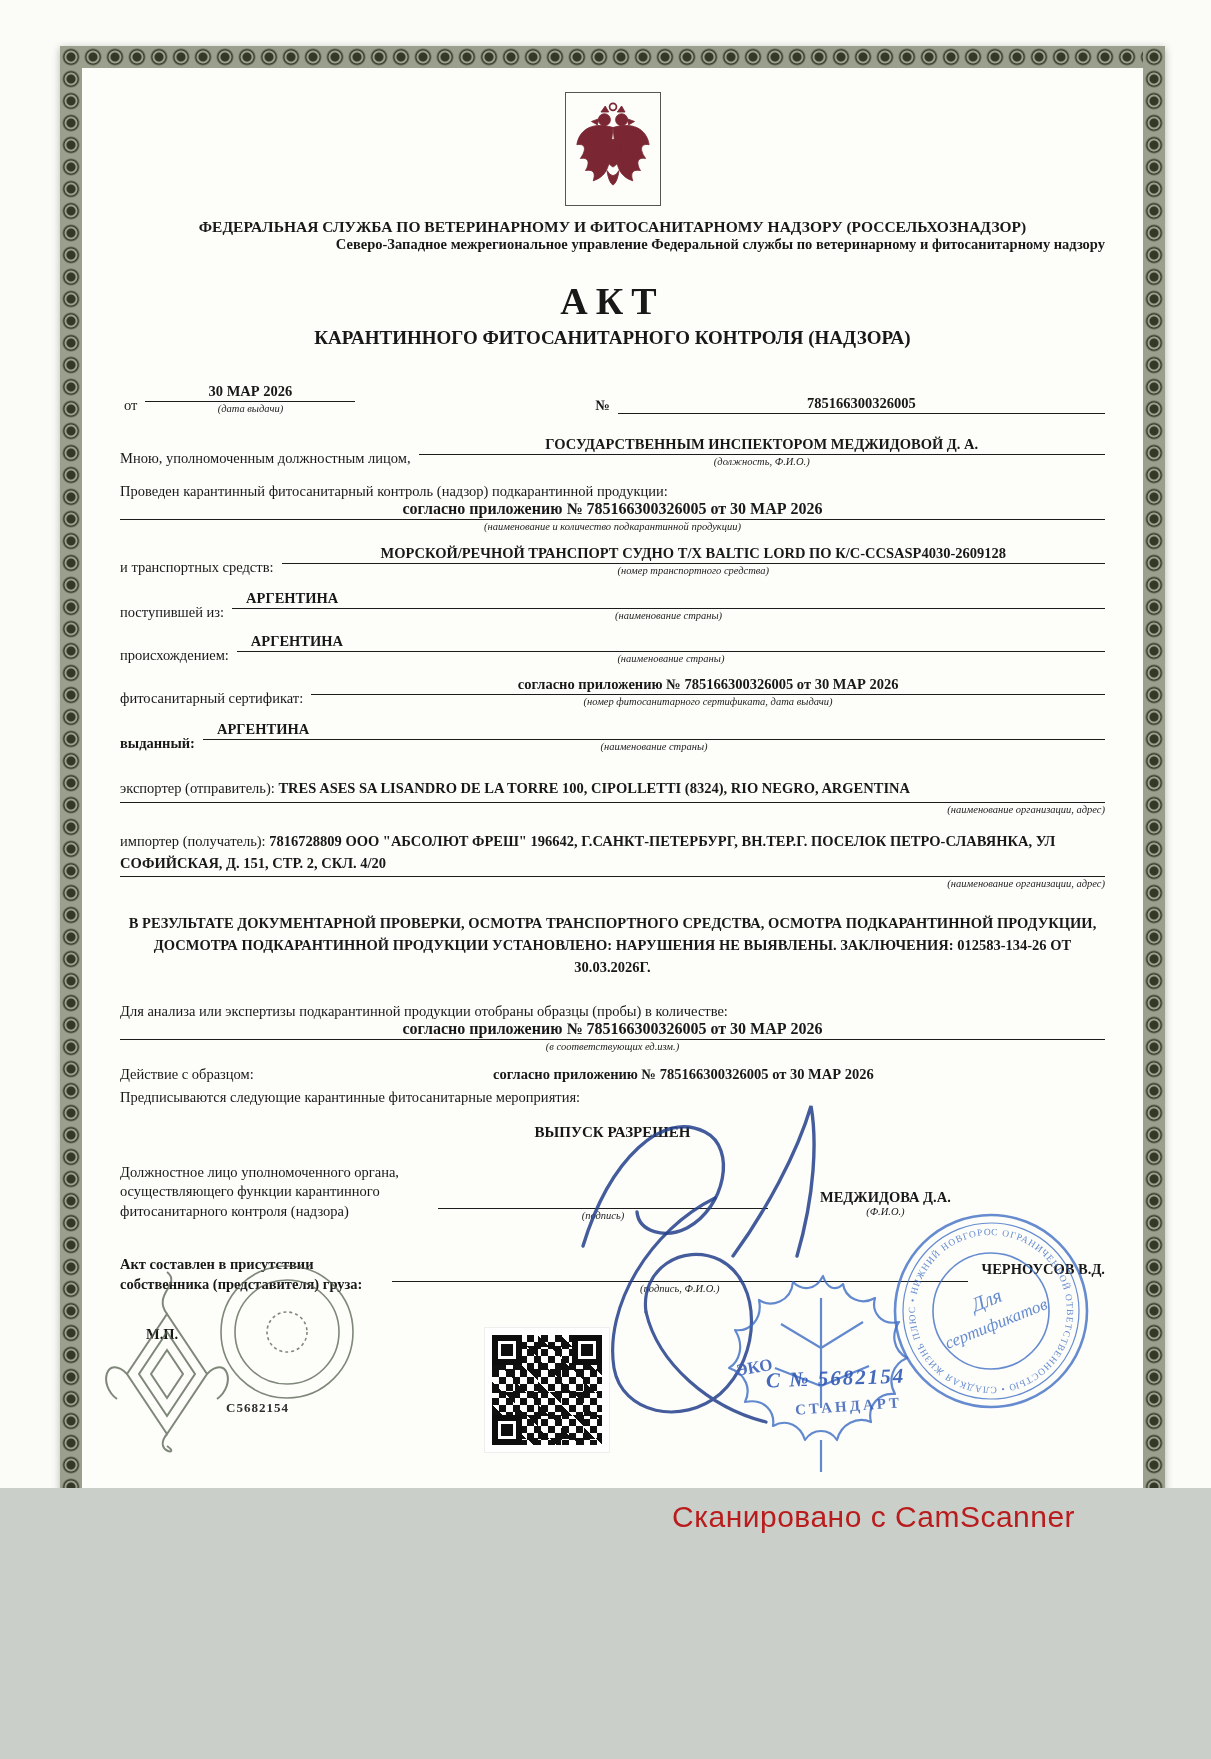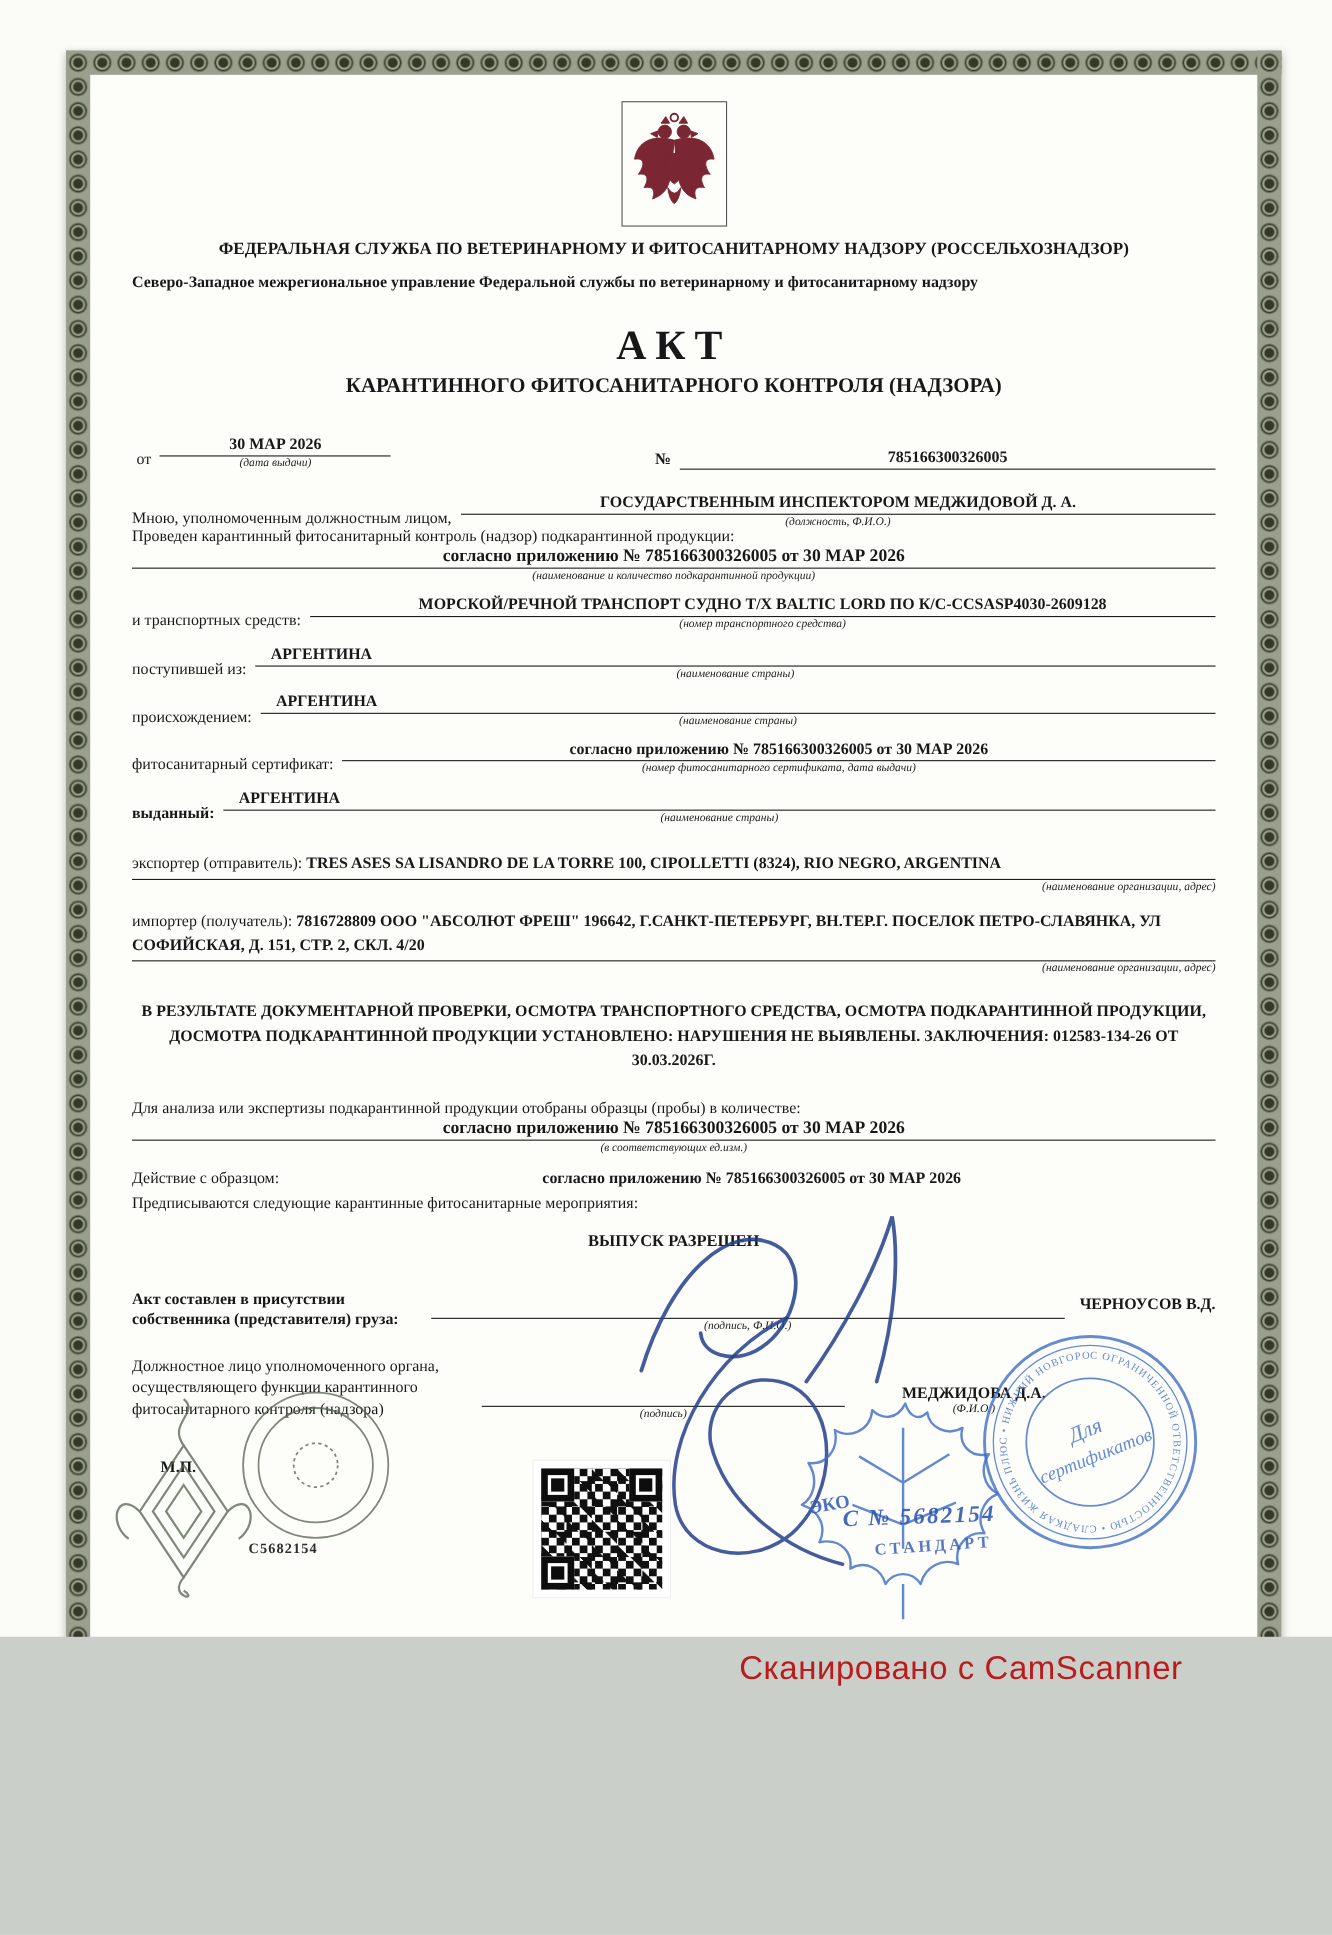--- a/index.html
+++ b/index.html
@@ -18,21 +18,21 @@
     background-size:22px 22px}
   .edge.t{left:0;top:0;right:0;height:22px}
   .edge.b{left:0;bottom:0;right:0;height:22px}
   .edge.l{left:0;top:0;bottom:0;width:22px}
   .edge.r{right:0;top:0;bottom:0;width:22px}
 
   .content{position:absolute;inset:22px;padding:24px 38px 0 38px;overflow:hidden}
 
   .emblem-box{width:96px;height:114px;margin:0 auto;border:1.5px solid #555;display:flex;align-items:center;justify-content:center}
   .agency{margin-top:12px;text-align:center;font-weight:bold;font-size:15.5px}
-  .department{margin-top:13px;text-align:left;font-weight:bold;font-size:14.5px}
+  .department{text-align:right;font-weight:bold;font-size:14.5px}
   .doc-title{margin-top:26px;text-align:center;font-weight:bold;font-size:38px;letter-spacing:8px}
   .doc-subtitle{margin-top:4px;text-align:center;font-weight:bold;font-size:19px}
 
   .row{display:flex;align-items:flex-end;font-size:14.5px}
   .lbl{white-space:nowrap;padding-right:8px}
   .lbl.b{font-weight:bold}
   .field{display:flex;flex-direction:column;min-width:0}
   .field .val{border-bottom:1.4px solid #1c1c1c;font-weight:bold;text-align:center;padding:0 8px 1px 8px;min-height:18px}
   .field .val.left{text-align:left;padding-left:14px}
   .field .cap{font-size:10.5px;font-style:italic;text-align:center;padding-top:1px;color:#222}
@@ -116,21 +116,21 @@
     </div>
 
     <div class="row" style="margin-top:22px">
       <span class="lbl">Мною, уполномоченным должностным лицом,</span>
       <span class="field grow">
         <span class="val">ГОСУДАРСТВЕННЫМ ИНСПЕКТОРОМ МЕДЖИДОВОЙ Д. А.</span>
         <span class="cap">(должность, Ф.И.О.)</span>
       </span>
     </div>
 
-    <div style="">
+    <div style="margin-top:16px">
       <div class="block-label">Проведен карантинный фитосанитарный контроль (надзор) подкарантинной продукции:</div>
       <div class="field">
         <span class="val">согласно приложению № 785166300326005 от 30 МАР 2026</span>
         <span class="cap">(наименование и количество подкарантинной продукции)</span>
       </div>
     </div>
 
     <div class="row" style="margin-top:13px">
       <span class="lbl">и транспортных средств:</span>
       <span class="field grow">
@@ -203,39 +203,39 @@
     <div class="row" style="margin-top:14px">
       <span class="lbl">Действие с образцом:</span>
       <span class="grow centered-bold" style="font-size:14.5px">согласно приложению № 785166300326005 от 30 МАР 2026</span>
     </div>
 
     <div style="margin-top:6px">
       <div class="block-label">Предписываются следующие карантинные фитосанитарные мероприятия:</div>
       <div class="centered-bold" style="margin-top:18px">ВЫПУСК РАЗРЕШЕН</div>
     </div>
 
-    <div class="sig-row" style="margin-top:34px">
-      <div class="sig-label" style="width:272px">Акт составлен в присутствии собственника (представителя) груза:</div>
-      <span class="field grow">
-        <span class="val"></span>
-        <span class="cap">(подпись, Ф.И.О.)</span>
-      </span>
-      <div class="name" style="padding-left:14px;padding-bottom:16px">ЧЕРНОУСОВ В.Д.</div>
-    </div>
-
     <div class="sig-row" style="margin-top:22px">
       <div class="sig-label" style="width:318px;font-weight:normal">Должностное лицо уполномоченного органа, осуществляющего функции карантинного фитосанитарного контроля (надзора)</div>
       <span class="field" style="width:330px">
         <span class="val"></span>
         <span class="cap">(подпись)</span>
       </span>
       <div style="margin-left:52px;display:flex;flex-direction:column;align-items:center;padding-bottom:4px">
         <div class="name">МЕДЖИДОВА Д.А.</div>
         <div class="cap" style="font-size:10.5px;font-style:italic">(Ф.И.О.)</div>
       </div>
+    </div>
+
+    <div class="sig-row" style="margin-top:34px">
+      <div class="sig-label" style="width:272px">Акт составлен в присутствии собственника (представителя) груза:</div>
+      <span class="field grow">
+        <span class="val"></span>
+        <span class="cap">(подпись, Ф.И.О.)</span>
+      </span>
+      <div class="name" style="padding-left:14px;padding-bottom:16px">ЧЕРНОУСОВ В.Д.</div>
     </div>
   </div>
 
   <div class="ov mp" style="left:86px;top:1280px">М.П.</div>
 
   <svg class="ov" style="left:12px;top:1208px;opacity:.75" width="310" height="212" viewBox="0 0 310 212">
     <g fill="none" stroke="#55604f" stroke-width="1.6">
       <circle cx="215" cy="78" r="66"></circle>
       <circle cx="215" cy="78" r="52"></circle>
       <circle cx="215" cy="78" r="20" stroke-dasharray="3 3"></circle>

